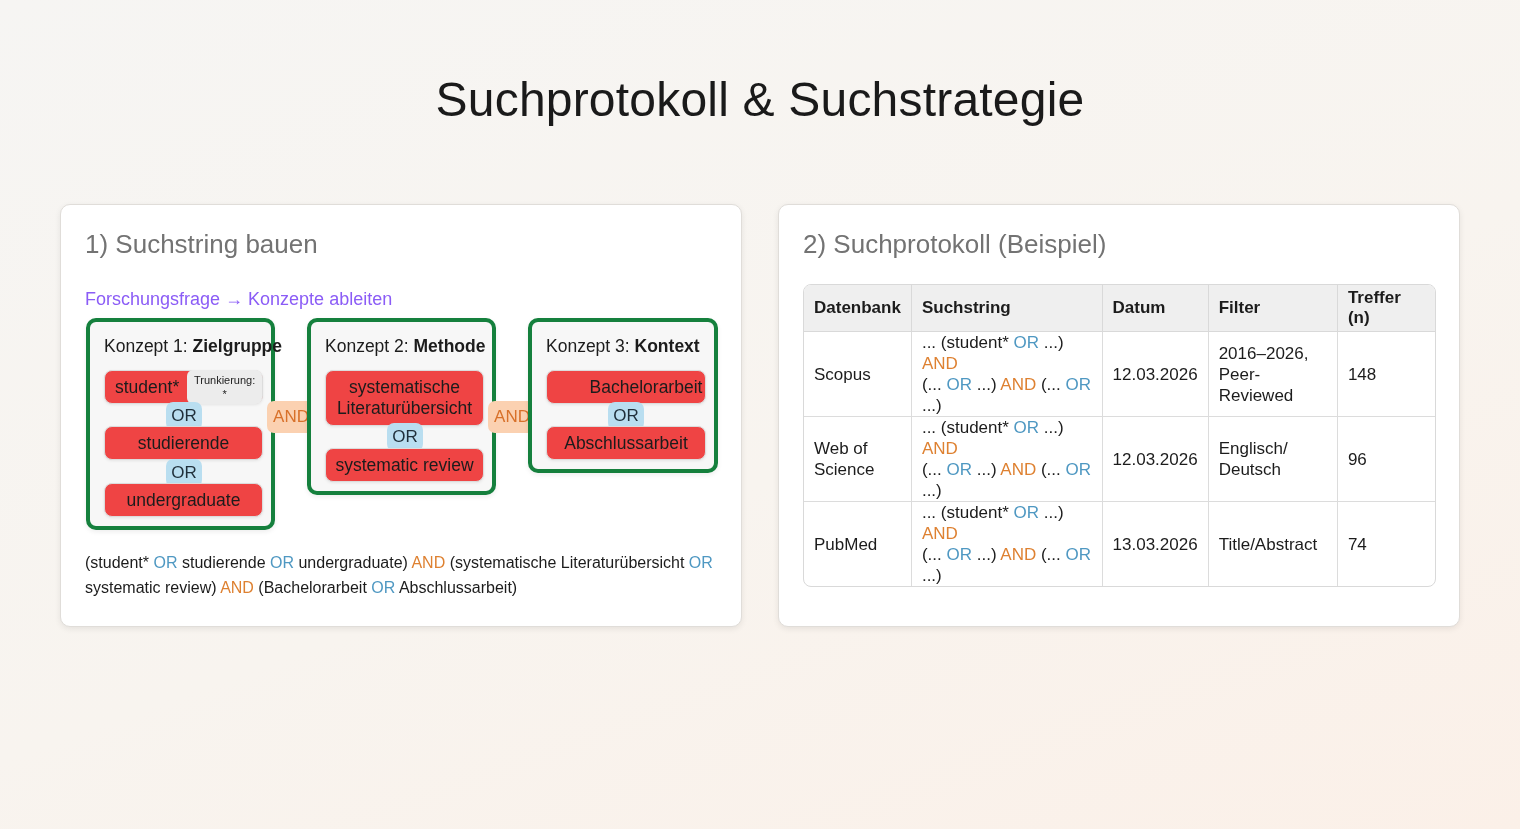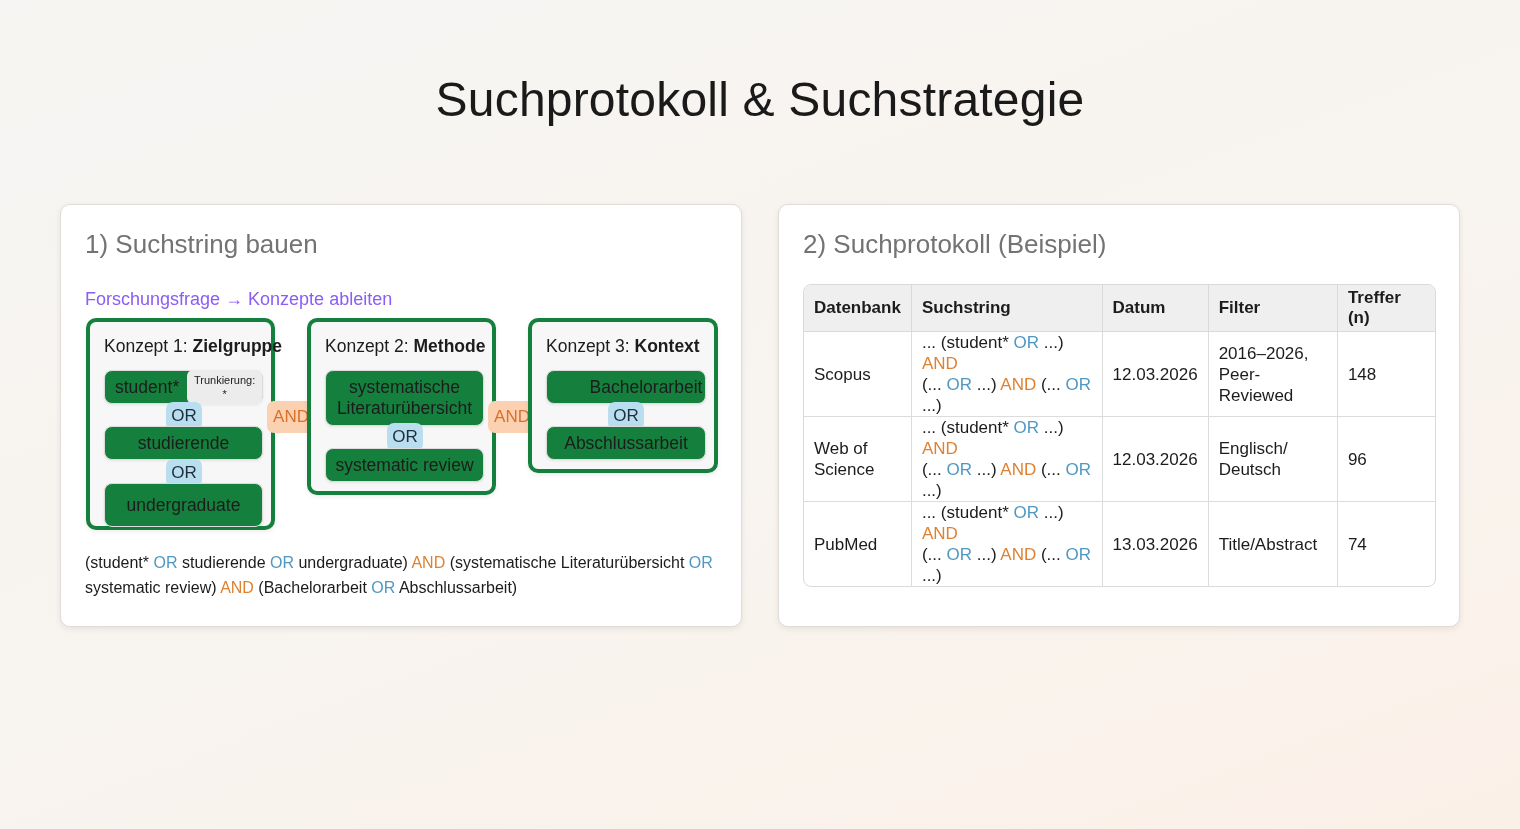--- a/index.html
+++ b/index.html
@@ -30,21 +30,21 @@
   }
   .concept {
     position: absolute; background: #f7f7f7; border: 4px solid #15803d; border-radius: 10px;
     box-shadow: 0 2px 5px rgba(0,0,0,0.07);
   }
   .concept-title {
     position: absolute; left: 14px; top: 14px; font-size: 17.5px; color: #1c1c1c; white-space: nowrap;
   }
   .concept-title b { font-weight: 700; }
   .term {
-    position: absolute; left: 14px; background: #15803d; border: 1px solid #dcdcdc; border-radius: 8px;
+    position: absolute; left: 14px; background: #ef4444; border: 1px solid #dcdcdc; border-radius: 8px;
     box-shadow: 0 1px 3px rgba(0,0,0,0.08);
     font-size: 17.5px; color: #1c1c1c; text-align: center; line-height: 21px;
     display: flex; align-items: center; justify-content: center;
   }
   .trunc {
     display: inline-block; background: #ececec; border-radius: 6px; font-size: 11px;
     padding: 3px 6px; margin-left: 8px; color: #222; line-height: 14px;
   }
   .or-badge {
     position: absolute; background: #b9def0; color: #1f2f3a; border-radius: 7px;
@@ -89,21 +89,21 @@
     <div class="concept-title">
       <span>Konzept 1: </span><b>Zielgruppe</b>
     </div>
     <div class="term" style="top:48px; width:159px; height:34px; justify-content:flex-start; padding-left:10px;">
       <span>student*</span>
       <span class="trunc">Trunkierung: *</span>
     </div>
     <div class="or-badge" style="left:76px; top:80px;">OR</div>
     <div class="term" style="top:104px; width:159px; height:34px;">studierende</div>
     <div class="or-badge" style="left:76px; top:137px;">OR</div>
-    <div class="term" style="top:161px; width:159px; height:44px;">undergraduate</div>
+    <div class="term" style="top:161px; width:159px; height:34px;">undergraduate</div>
   </div>
 
   <div class="and-badge" style="left:206px; top:196px;">AND</div>
 
   <div class="concept" style="left:246px; top:113px; width:189px; height:177px;">
     <div class="concept-title">
       <span>Konzept 2: </span><b>Methode</b>
     </div>
     <div class="term" style="top:48px; width:159px; height:56px; padding:0 8px;">systematische Literaturübersicht</div>
     <div class="or-badge" style="left:76px; top:101px;">OR</div>

